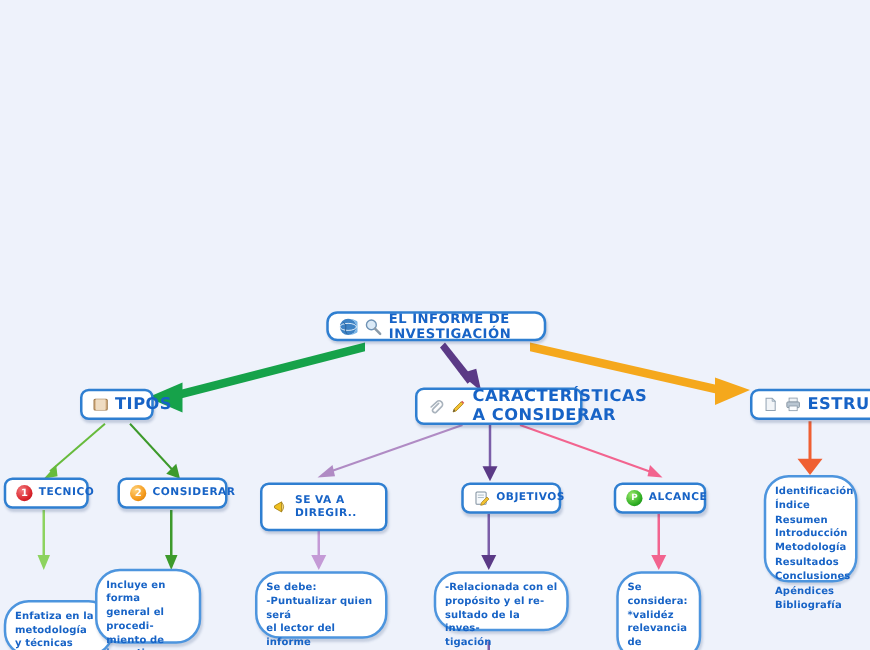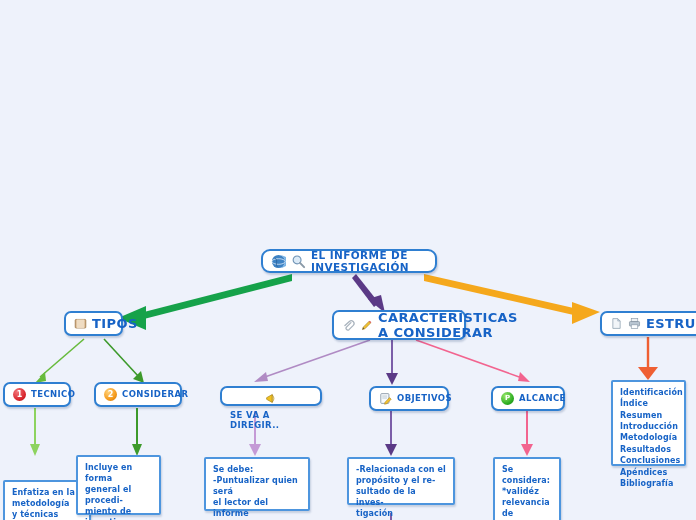--- a/index.html
+++ b/index.html
@@ -37,21 +37,21 @@
   .root .label{font-size:10.5px;}
   .lvl1 .label{font-size:13px;}
   .lvl2 .label{font-size:8.5px;}
 
   
   .tbox{
     position:absolute;
     box-sizing:border-box;
     background:#ffffff;
     border:2px solid #4d95de;
-    border-radius:2px;
+    border-radius:20px;
     padding:5px 7px;
     box-shadow:1px 2px 2px rgba(40,70,120,.20);
   }
   .tbox .txt{
     color:#1763c6;
     font-weight:bold;
     font-size:8px;
     line-height:1.38;
     white-space:pre-line;
     letter-spacing:.1px;
@@ -217,21 +217,21 @@
   <div class="node lvl2" style="left:3px;top:382px;width:68px;height:25px;">
     <span class="ic badge red">1</span>
     <span class="label">TECNICO</span>
   </div>
 
   <div class="node lvl2" style="left:94px;top:382px;width:88px;height:25px;">
     <span class="ic badge orange">2</span>
     <span class="label">CONSIDERAR</span>
   </div>
 
-  <div class="node lvl2" style="left:220px;top:386px;width:102px;height:20px;flex-direction:column;">
+  <div class="node lvl2" style="left:208px;top:386px;width:102px;height:39px;">
     <span class="ic">
       <svg width="13" height="13" viewBox="0 0 16 16">
         <path d="M2 7 l7-4 v10 l-7-4z" fill="#f0c020" stroke="#a17c10" stroke-width=".8"></path>
         <path d="M9 3.6 q4 4.4 0 8.8z" fill="#fbe08a" stroke="#a17c10" stroke-width=".7"></path>
       </svg>
     </span>
     <span class="label">SE VA A DIREGIR..</span>
   </div>
 
   <div class="node lvl2" style="left:369px;top:386px;width:80px;height:25px;">

